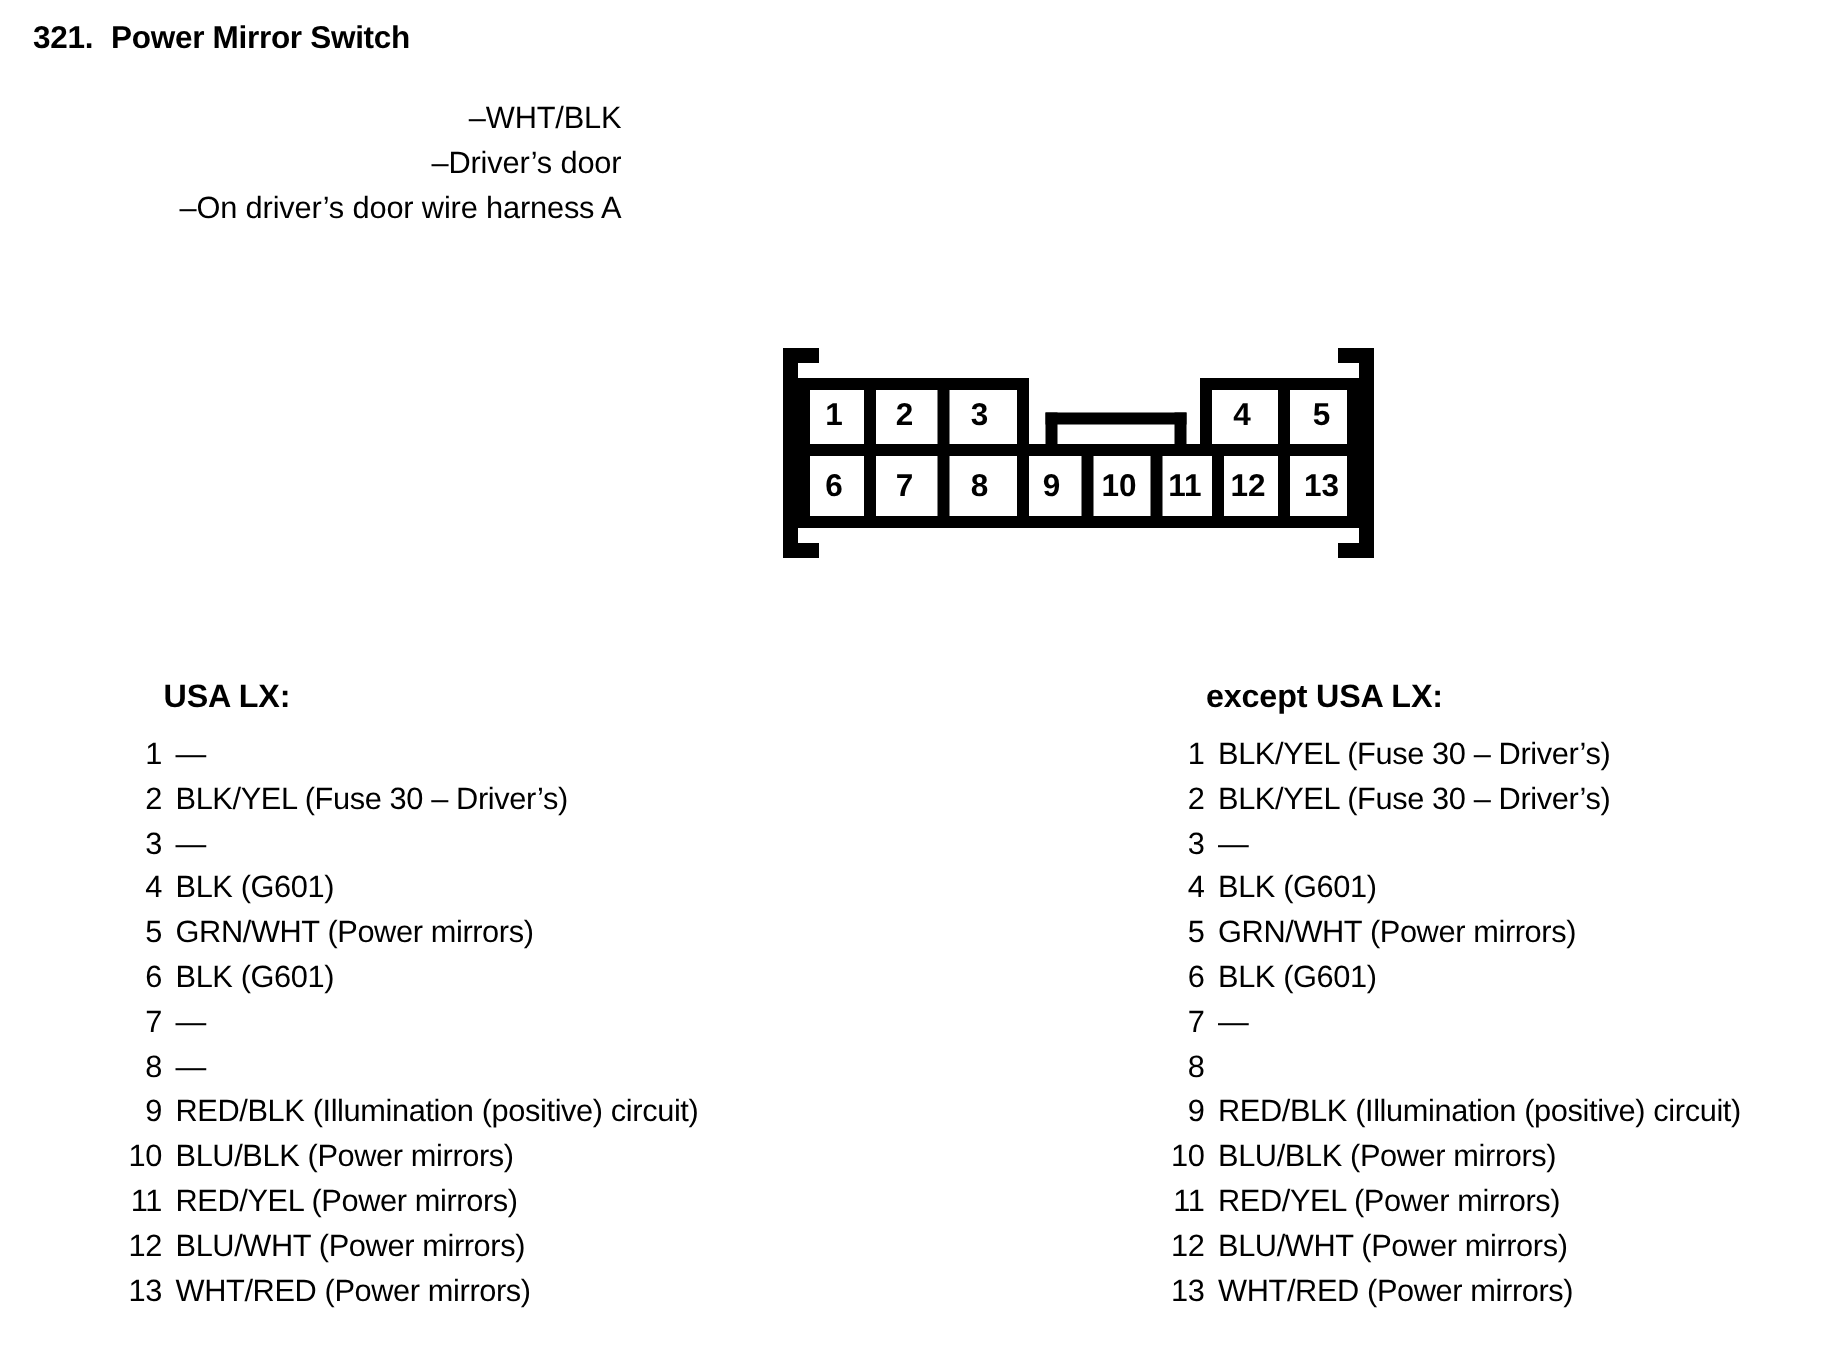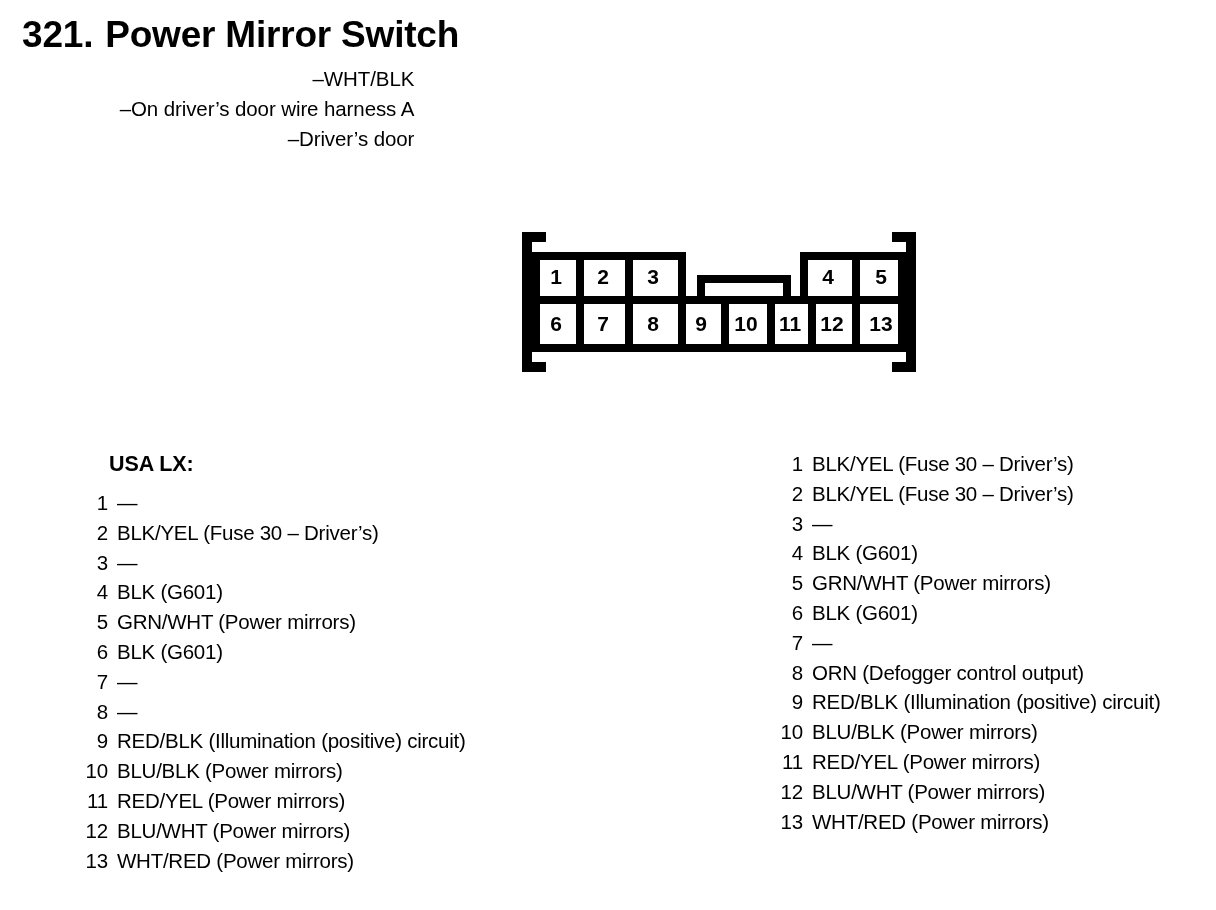--- a/index.html
+++ b/index.html
@@ -20,21 +20,21 @@
   #header-block {
     position: absolute;
     left: 0;
     top: 0;
     width: 1216px;
   }
   #page-title {
     position: absolute;
     left: 22px;
     top: 14px;
-    font-size: 37px;
+    font-size: 21px;
     font-weight: bold;
     letter-spacing: -0.2px;
     white-space: nowrap;
   }
   #title-number {
     display: inline-block;
     margin-right: 12px;
   }
   #header-notes {
     position: absolute;
@@ -114,22 +114,22 @@
 </style>
 </head>
 <body>
 
 <div id="header-block">
   <div id="page-title">
     <span id="title-number">321.</span><span>Power Mirror Switch</span>
   </div>
   <div id="header-notes">
       <div class="header-note"><span class="note-dash">–</span><span>WHT/BLK</span></div>
+      <div class="header-note"><span class="note-dash">–</span><span>Driver’s door</span></div>
       <div class="header-note"><span class="note-dash">–</span><span>On driver’s door wire harness A</span></div>
-      <div class="header-note"><span class="note-dash">–</span><span>Driver’s door</span></div>
     </div>
 </div>
 
 <div id="connector-diagram">
   <svg id="connector-svg" width="408" height="148" viewBox="0 0 408 148">
 
     <g>
 
       <rect x="7" y="4" width="10" height="140" fill="#000000"></rect>
 
@@ -245,20 +245,21 @@
       <div class="pin-row">
         <span class="pin-index">12</span>
         <span class="pin-desc">BLU/WHT (Power mirrors)</span>
       </div>
       <div class="pin-row">
         <span class="pin-index">13</span>
         <span class="pin-desc">WHT/RED (Power mirrors)</span>
       </div>
     </div>
   <div class="pin-column" id="pin-column-right">
+      <div class="column-heading">except USA LX:</div>
       <div class="pin-row">
         <span class="pin-index">1</span>
         <span class="pin-desc">BLK/YEL (Fuse 30 – Driver’s)</span>
       </div>
       <div class="pin-row">
         <span class="pin-index">2</span>
         <span class="pin-desc">BLK/YEL (Fuse 30 – Driver’s)</span>
       </div>
       <div class="pin-row">
         <span class="pin-index">3</span>
@@ -275,21 +276,20 @@
       <div class="pin-row">
         <span class="pin-index">6</span>
         <span class="pin-desc">BLK (G601)</span>
       </div>
       <div class="pin-row">
         <span class="pin-index">7</span>
         <span class="pin-desc">—</span>
       </div>
       <div class="pin-row">
         <span class="pin-index">8</span>
-        <span class="pin-desc">ORN (Defogger control output)</span>
       </div>
       <div class="pin-row">
         <span class="pin-index">9</span>
         <span class="pin-desc">RED/BLK (Illumination (positive) circuit)</span>
       </div>
       <div class="pin-row">
         <span class="pin-index">10</span>
         <span class="pin-desc">BLU/BLK (Power mirrors)</span>
       </div>
       <div class="pin-row">

